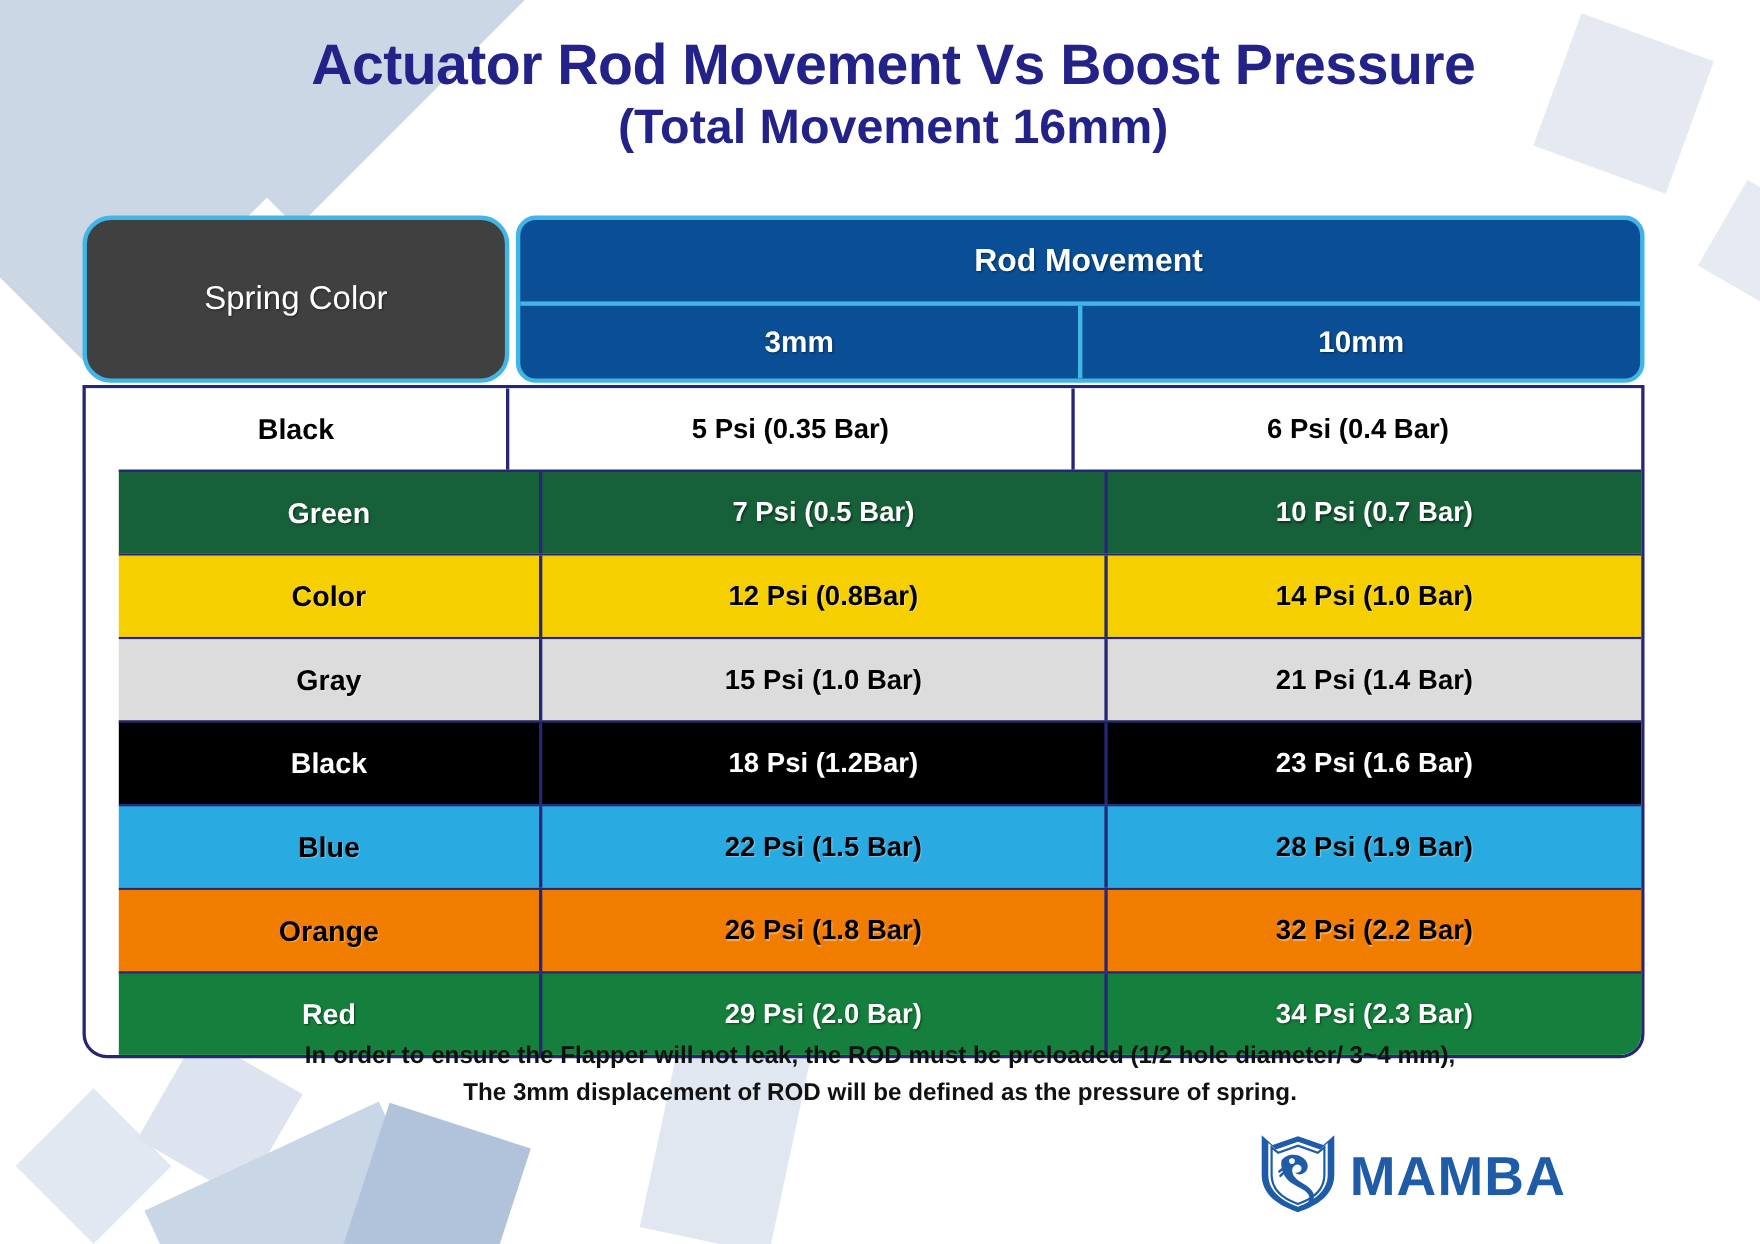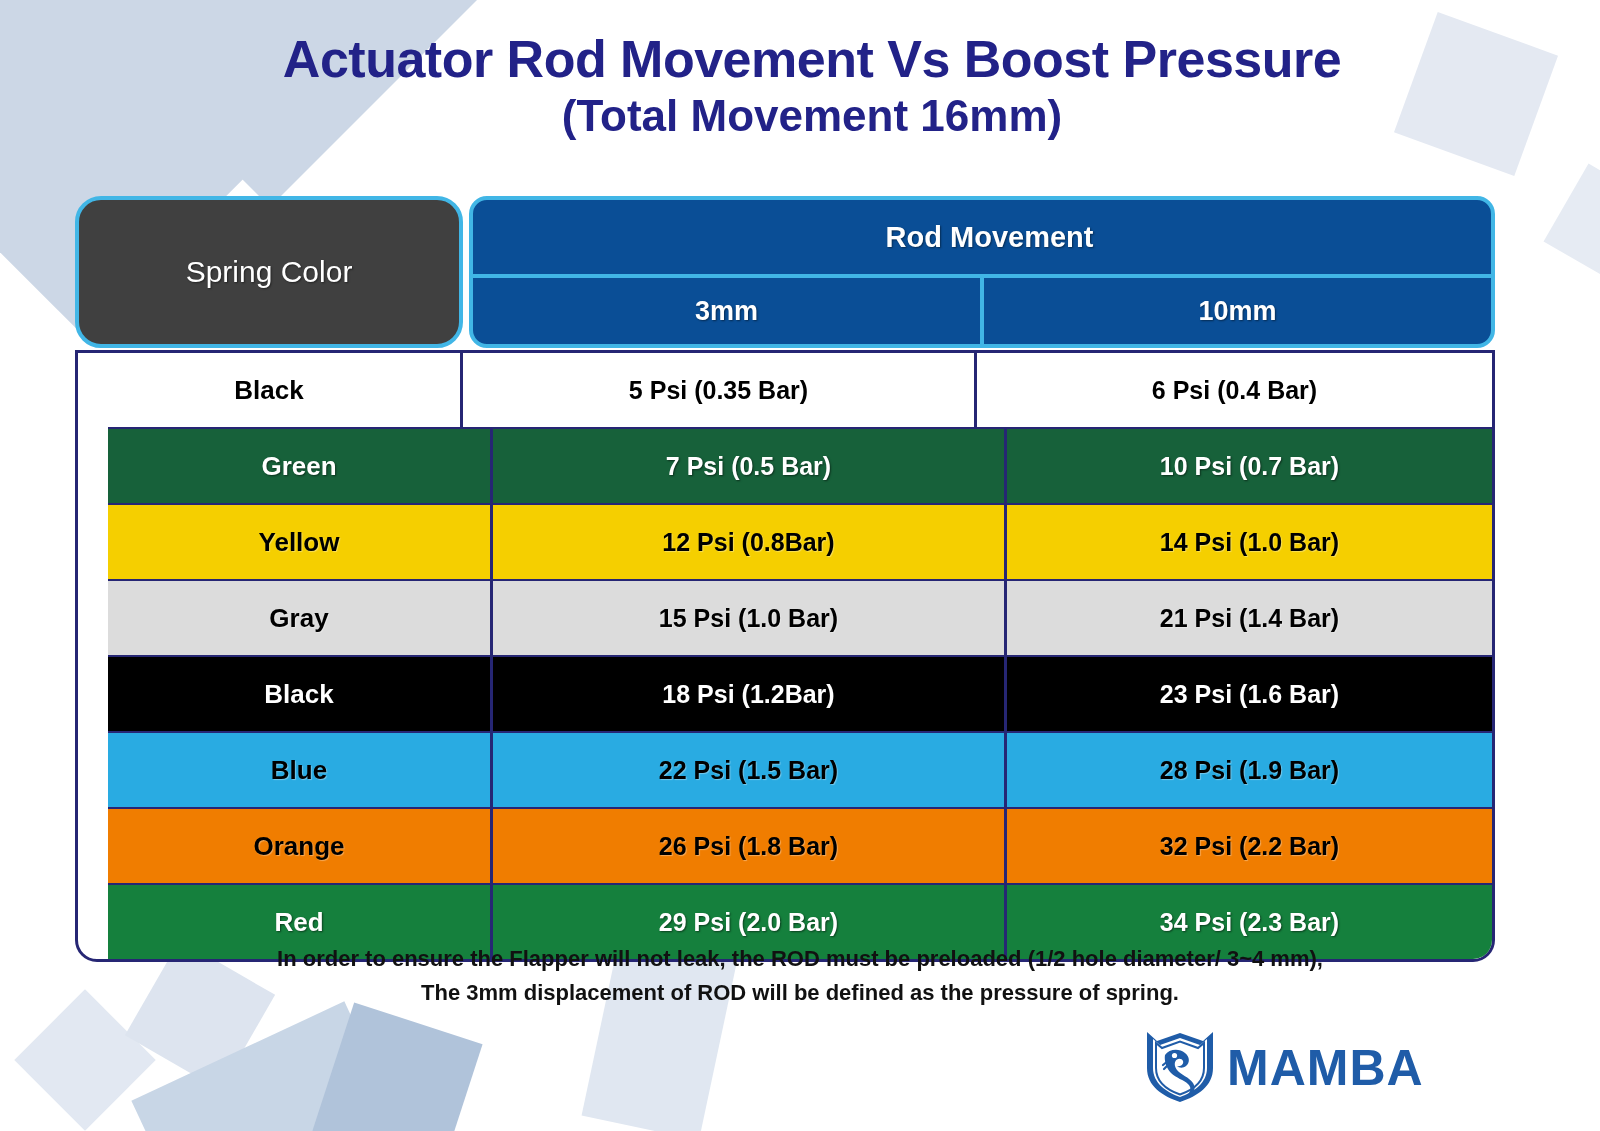--- a/index.html
+++ b/index.html
@@ -153,21 +153,21 @@
         <div class="cell c1 t-dark">Black</div>
         <div class="cell c2 t-dark">5 Psi (0.35 Bar)</div>
         <div class="cell c3 t-dark">6 Psi (0.4 Bar)</div>
       </div>
       <div class="row" style="background: rgb(23, 97, 58);">
         <div class="cell c1 t-light">Green</div>
         <div class="cell c2 t-light">7 Psi (0.5 Bar)</div>
         <div class="cell c3 t-light">10 Psi (0.7 Bar)</div>
       </div>
       <div class="row" style="background: rgb(245, 207, 0);">
-        <div class="cell c1 t-dark">Yellow</div>
+        <div class="cell c1 t-dark">Color</div>
         <div class="cell c2 t-dark">12 Psi (0.8Bar)</div>
         <div class="cell c3 t-dark">14 Psi (1.0 Bar)</div>
       </div>
       <div class="row" style="background: rgb(220, 220, 220);">
         <div class="cell c1 t-dark">Gray</div>
         <div class="cell c2 t-dark">15 Psi (1.0 Bar)</div>
         <div class="cell c3 t-dark">21 Psi (1.4 Bar)</div>
       </div>
       <div class="row" style="background: rgb(0, 0, 0);">
         <div class="cell c1 t-light">Black</div>

